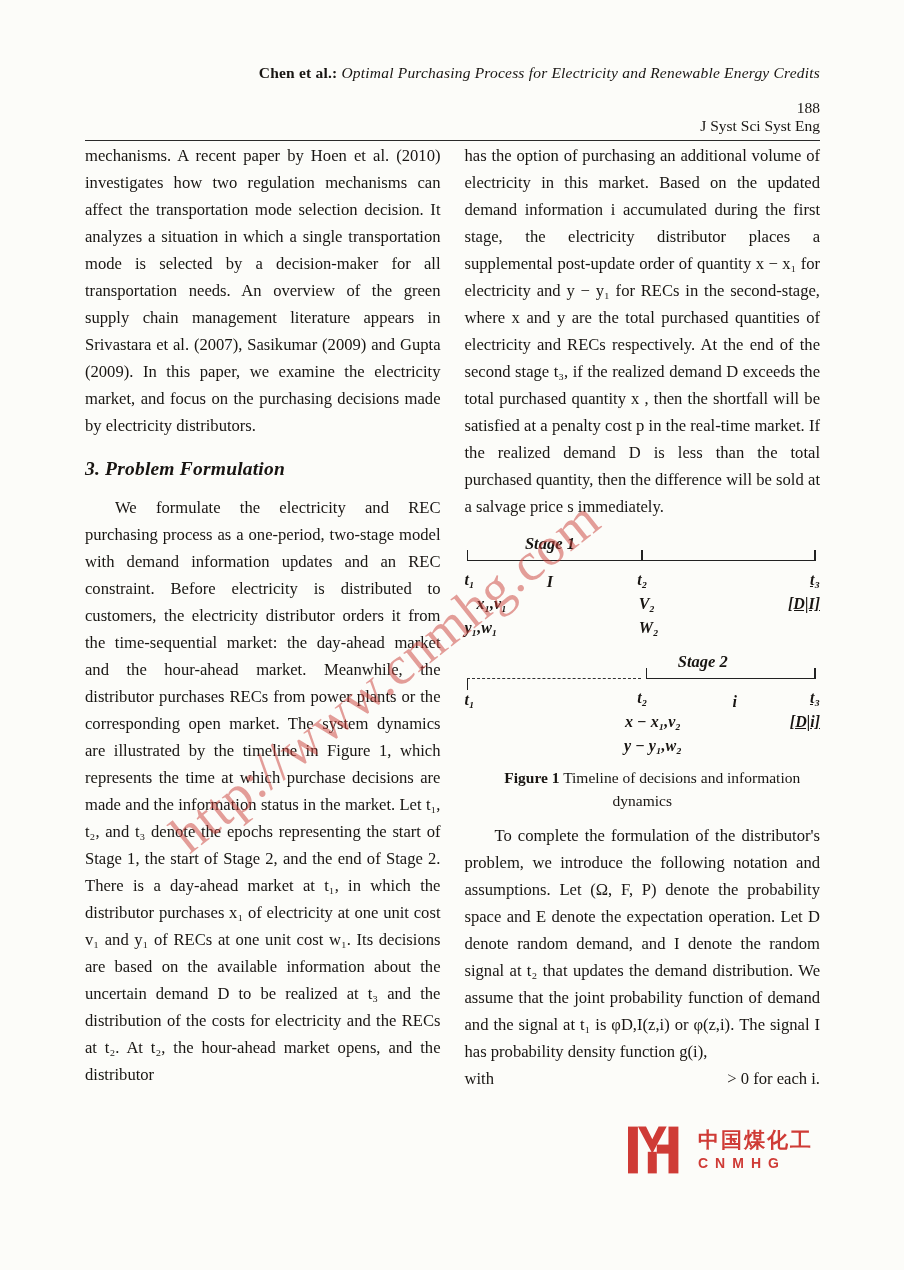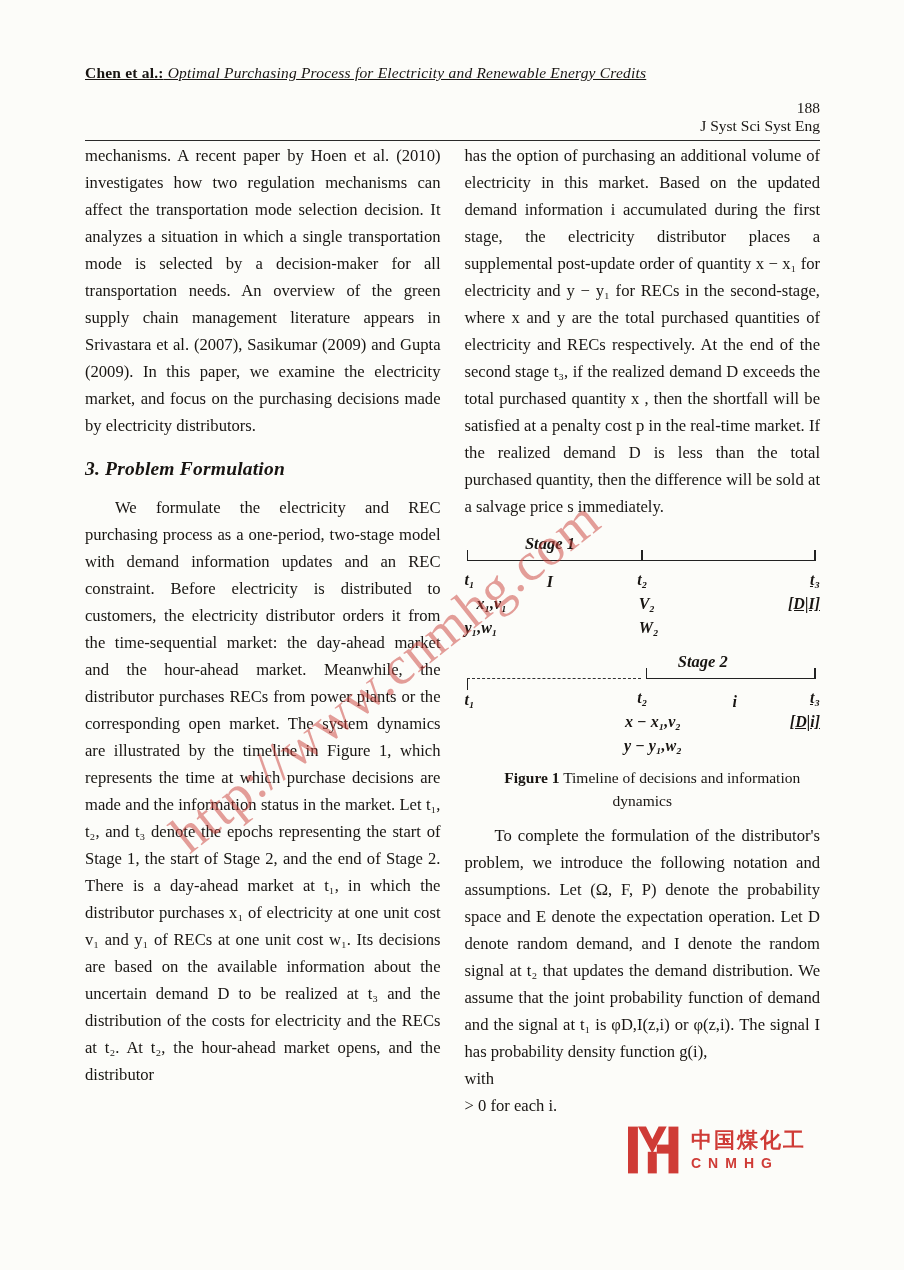--- a/index.html
+++ b/index.html
@@ -4,21 +4,21 @@
 <style>
   * { margin:0; padding:0; box-sizing:border-box; }
   html,body { background:#777; }
   .page {
     position:relative; width:904px; height:1270px; margin:0 auto;
     background:#fcfcf9; color:#181512; overflow:hidden;
     font-family:"Liberation Serif", serif;
   }
   
   .hdr { position:absolute; top:64px; left:85px; right:84px; }
-  .hdr-row1 { text-align:left; font-size:15.5px; letter-spacing:.2px;text-decoration:underline; }
+  .hdr-row1 { text-align:right; font-size:15.5px; letter-spacing:.2px; }
   .hdr-authors { font-weight:bold; }
   .hdr-title { font-style:italic; }
   .hdr-row2 { display:flex; justify-content:space-between; align-items:flex-end; font-size:15.5px; margin-top:17px;flex-direction:column; }
   .hdr-rule { border-bottom:1.7px solid #2a2a2a; margin-top:5px; }
   
   .columns { position:absolute; top:142px; left:85px; right:84px; display:flex; gap:24px; }
   .col { width:50%; font-size:16.6px; line-height:27px; text-align:justify; }
   p.noindent { text-indent:0; }
   p.indent { text-indent:30px; }
   h2.section { font-size:19.5px; font-weight:bold; margin:16px 0 12px 0; letter-spacing:.2px;font-style:italic; }
@@ -33,33 +33,33 @@
   .tl-line-dashed-left  { position:absolute; left:2px;  width:49%; top:30px; border-top:1.7px dashed #333; }
   .tl-line-solid-right  { position:absolute; left:51%; right:4px; top:30px; border-top:1.7px solid #222; }
   .tick { position:absolute; top:-11px; width:1.7px; height:11px; background:#222; }
   .tick.down { top:0; }
   .tl-lab { position:absolute; font-weight:bold; font-style:italic; font-size:16px; white-space:nowrap; }
   .tl-lab.ctr { transform:translateX(-50%); }
   .tl-lab.rt { right:0;text-decoration:underline; }
   figcaption { text-align:center; font-size:15.5px; line-height:23px; max-width:320px; margin:6px auto 10px auto; }
   figcaption .cap-bold { font-weight:bold;margin-left:20px; }
   
-  .frag-line { display:flex; justify-content:space-between; font-size:16.6px; line-height:27px;flex-direction:column; }
+  .frag-line { display:flex; justify-content:space-between; font-size:16.6px; line-height:27px; }
   
   .watermark {
     position:absolute; left:178px; top:810px; z-index:5;
     transform:rotate(-38.5deg); transform-origin:0 50%;
     font-size:54px; font-family:"Liberation Serif", serif;
     color:rgba(201,62,56,0.50); white-space:nowrap; letter-spacing:1px;
     pointer-events:none;
   }
   
   .logo {
     position:absolute; left:624px; top:1124px; z-index:6;
-    display:flex; align-items:center; gap:9px;
+    display:flex; align-items:center; gap:16px;
     background:#fcfcf9; padding:2px 4px;
   }
   .logo-text { font-family:"Liberation Sans", sans-serif; color:#cf3b36; }
   .logo-cn { font-size:21px; font-weight:bold; letter-spacing:2px; line-height:24px; }
   .logo-en { font-size:14px; font-weight:bold; letter-spacing:7px; line-height:18px; margin-top:2px; }
 </style>
 </head>
 <body>
 
 <div class="page">

